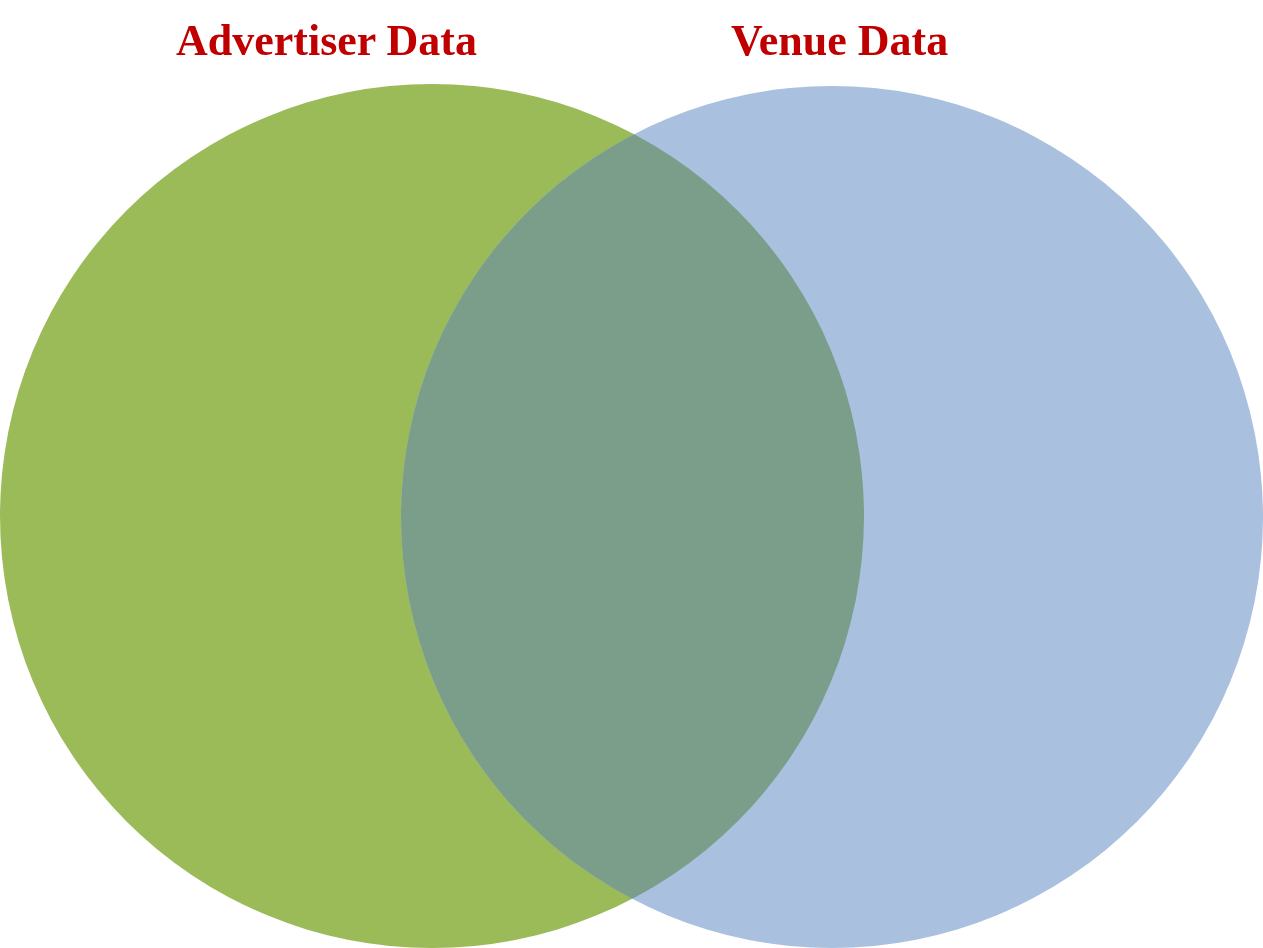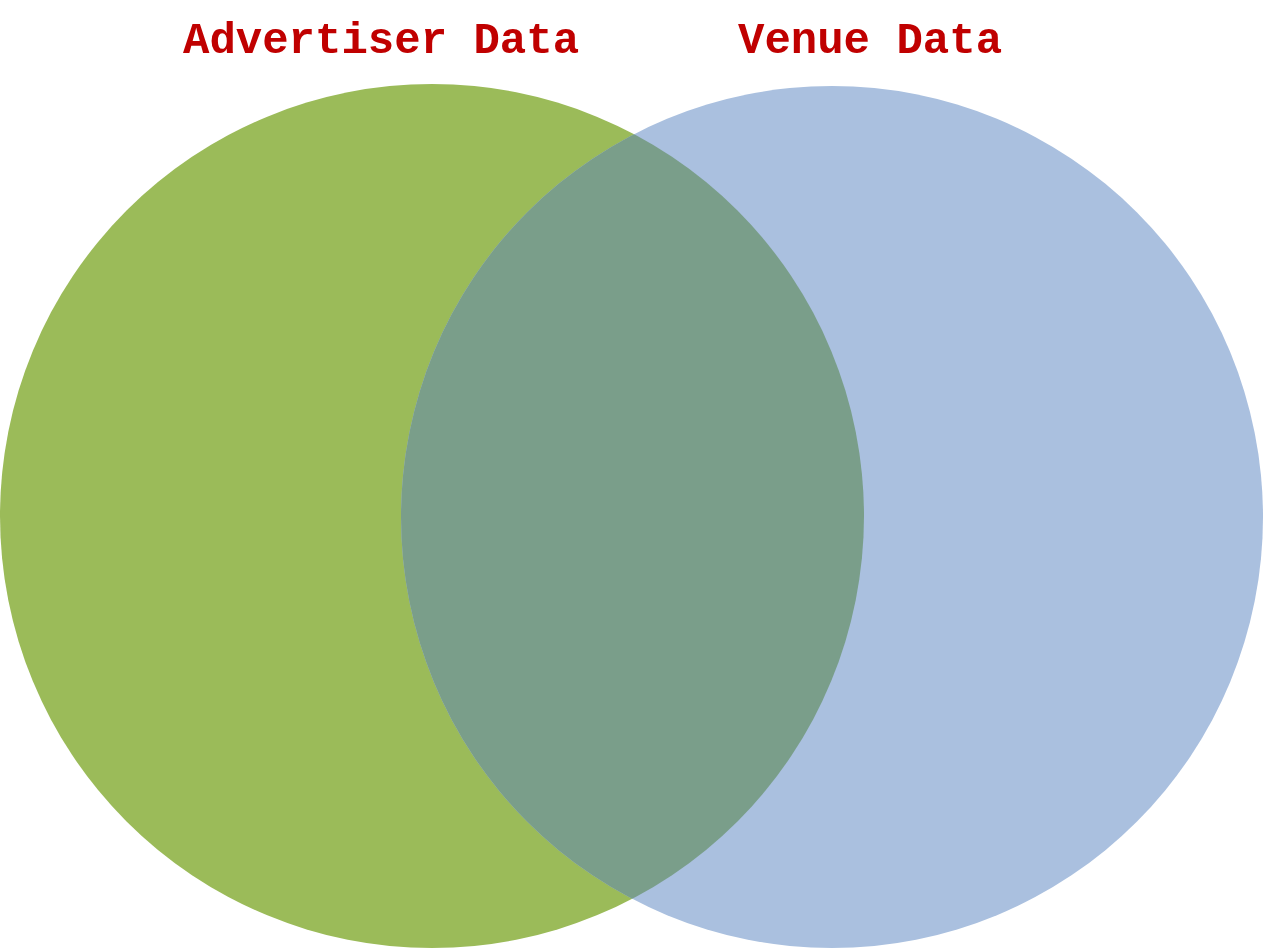--- a/index.html
+++ b/index.html
@@ -1,25 +1,24 @@
 <!DOCTYPE html>
 <html><head>
   <meta charset="utf-8">
   <style>
     html, body { margin: 0; padding: 0; background: #ffffff; }
     body { width: 1263px; height: 948px; position: relative; overflow: hidden; }
     .label {
       position: absolute;
-      font-family: Liberation Mono, monospace;
+      font-family: Liberation Serif, serif;
       font-weight: bold;
       font-size: 44px;
       line-height: 1;
       letter-spacing: 0px;
       white-space: nowrap;
-      margin-left: 7px;
     }
     #label-left { left: 176px; top: 19px; }
     #label-right { left: 731px; top: 19px; }
     svg#venn { position: absolute; left: 0; top: 0; }
   </style>
 </head>
 <body>
 
 <svg id="venn" width="1263" height="948" viewBox="0 0 1263 948">
   <defs>

